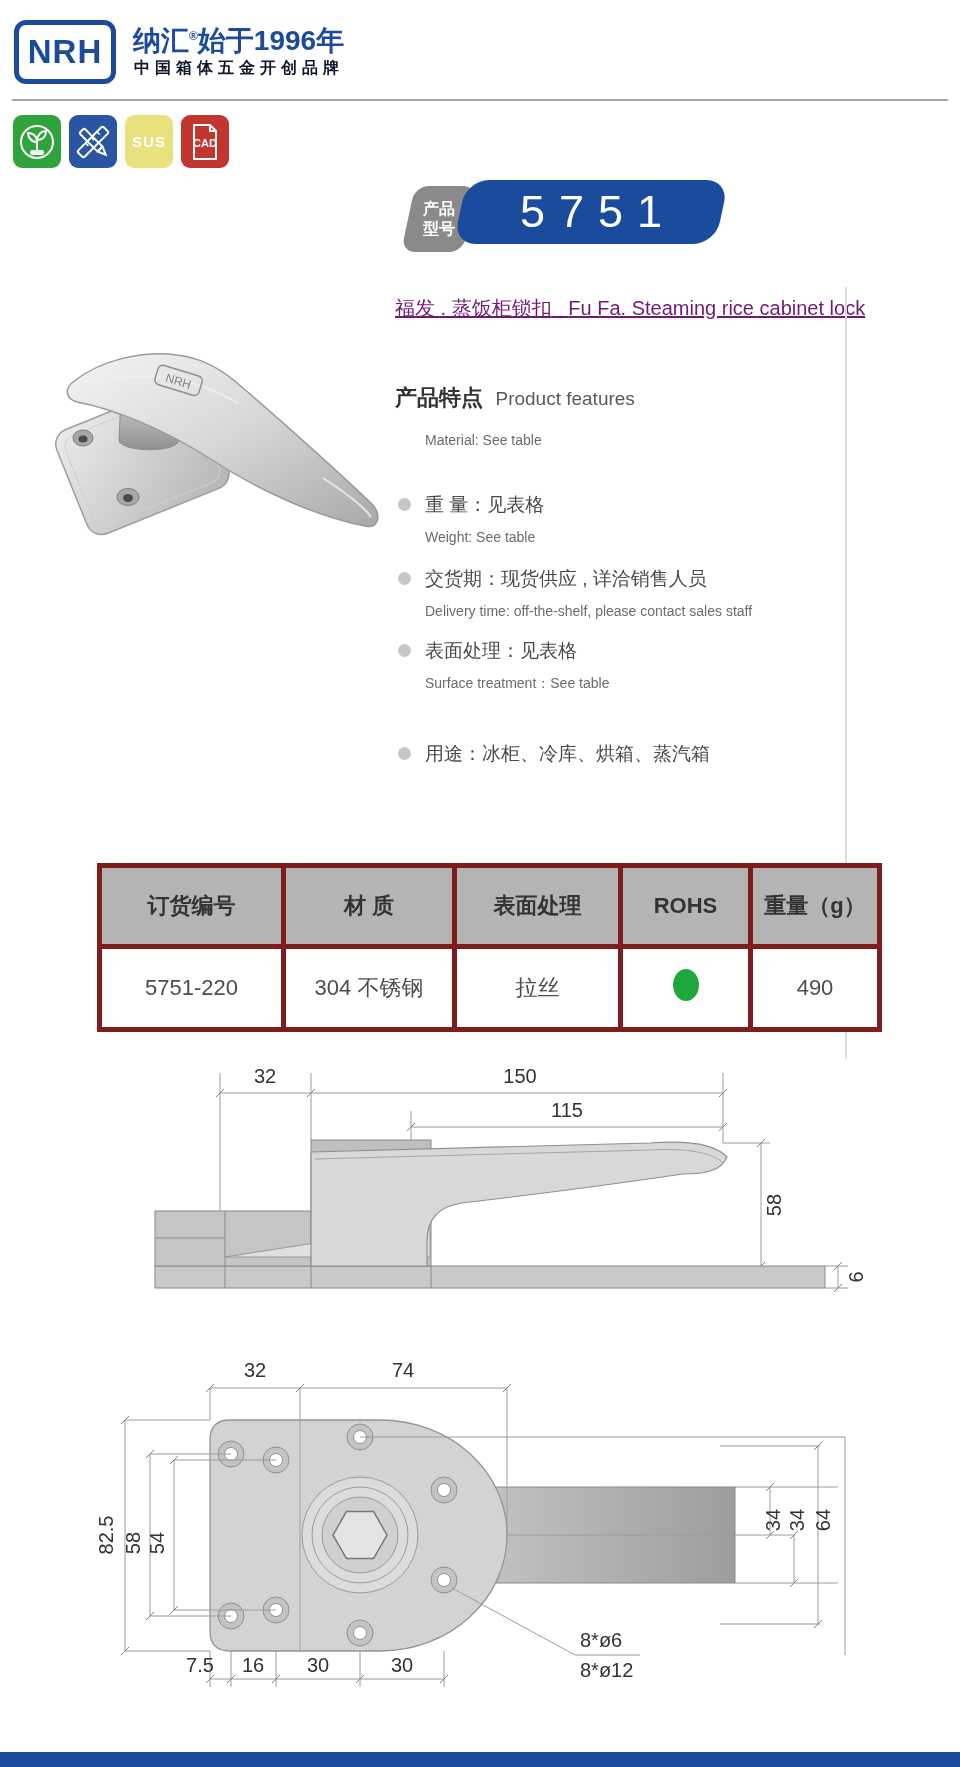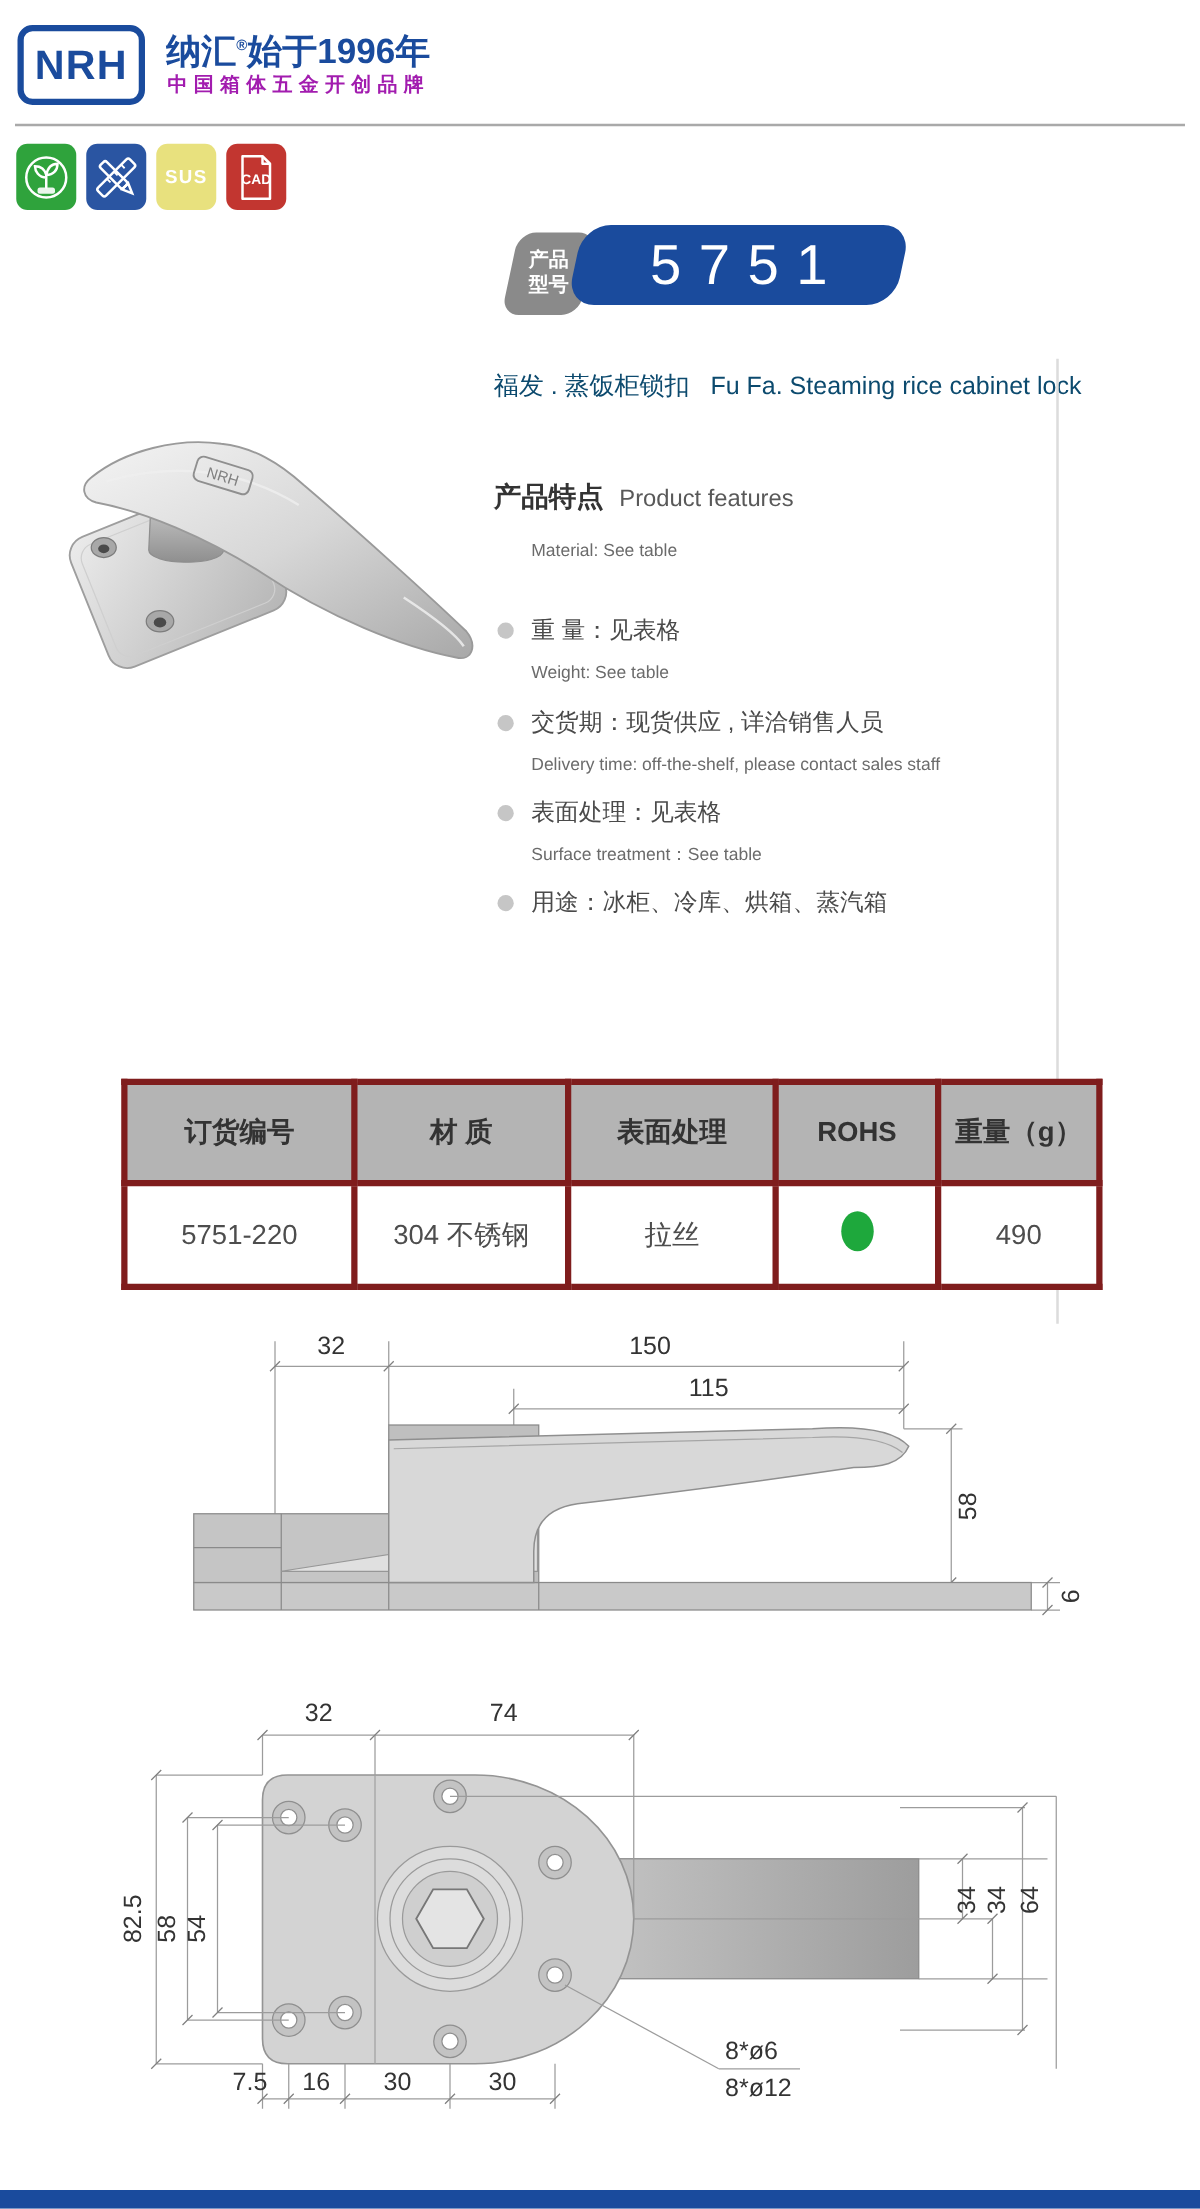--- a/index.html
+++ b/index.html
@@ -6,35 +6,35 @@
   body{width:960px;height:1767px;position:relative;background:#ffffff;
        font-family:"Liberation Sans","DejaVu Sans",sans-serif;color:#404040;overflow:hidden;}
   .abs{position:absolute;}
 
   
   .logo-box{left:14px;top:20px;width:92px;height:54px;border:5px solid #1a4b9d;border-radius:12px;
             display:flex;align-items:center;justify-content:center;}
   .logo-txt{font-size:33px;font-weight:bold;color:#1a4b9d;letter-spacing:1px;}
   .brand-main{left:133px;top:22px;font-size:28px;font-weight:bold;color:#1a4b9d;}
   .brand-reg{font-size:12px;vertical-align:super;}
-  .brand-sub{left:134px;top:58px;font-size:16px;font-weight:bold;color:#a21caf;letter-spacing:5px;}
+  .brand-sub{left:134px;top:58px;font-size:16px;font-weight:bold;color:#0f172a;letter-spacing:5px;}
   .head-rule{left:12px;top:99px;width:936px;height:2px;background:#a9a9a9;}
 
   
   .badge{top:115px;width:48px;height:53px;border-radius:9px;display:flex;align-items:center;justify-content:center;}
   .badge-label{color:#ffffff;font-weight:bold;font-size:15px;letter-spacing:1px;text-align:center;}
 
   
   .code-tab{left:408px;top:186px;width:62px;height:66px;background:#8a8a8a;border-radius:14px;
             transform:skewX(-12deg);display:flex;align-items:center;justify-content:center;}
   .code-tab-inner{transform:skewX(12deg);color:#fff;font-size:16px;font-weight:bold;line-height:20px;text-align:center;}
   .model-pill{left:460px;top:180px;width:262px;height:64px;background:#1a4b9d;border-radius:22px;
               transform:skewX(-12deg);display:flex;align-items:center;justify-content:center;}
   .model-txt{transform:skewX(12deg);color:#fff;font-size:45px;letter-spacing:14px;padding-left:14px;}
-  .title{left:395px;top:295px;font-size:20px;color:#0c4a6e;}
+  .title{left:395px;top:295px;font-size:20px;color:#701a75;text-decoration:underline;}
 
   .right-rule{left:845px;top:287px;width:2px;height:772px;background:#dcdcdc;}
 
   
   .feat-head{left:395px;top:383px;}
   .feat-head .zh{font-size:22px;font-weight:bold;color:#333333;}
   .feat-head .en{font-size:19px;color:#595959;margin-left:8px;}
   .feat-item{left:398px;width:452px;}
   .feat-zh{font-size:19px;color:#4a4a4a;line-height:33px;position:relative;padding-left:27px;}
   .feat-dot{position:absolute;left:0;top:10px;width:13px;height:13px;border-radius:50%;background:#c6c6c6;}
@@ -164,21 +164,21 @@
   <div class="feat-en">Weight: See table</div>
 </div>
 <div class="abs feat-item" style="top:562px;">
   <div class="feat-zh"><span class="feat-dot"></span><span>交货期：现货供应 , 详洽销售人员</span></div>
   <div class="feat-en">Delivery time: off-the-shelf, please contact sales staff</div>
 </div>
 <div class="abs feat-item" style="top:634px;">
   <div class="feat-zh"><span class="feat-dot"></span><span>表面处理：见表格</span></div>
   <div class="feat-en">Surface treatment：See table</div>
 </div>
-<div class="abs feat-item" style="top:706px;">
+<div class="abs feat-item" style="top:737px;">
   <div class="feat-zh"><span class="feat-dot"></span><span>用途：冰柜、冷库、烘箱、蒸汽箱</span></div>
 </div>
 
 <table class="spec">
   <colgroup>
       <col style="width:184px">
       <col style="width:171px">
       <col style="width:166px">
       <col style="width:130px">
       <col style="width:129px">

